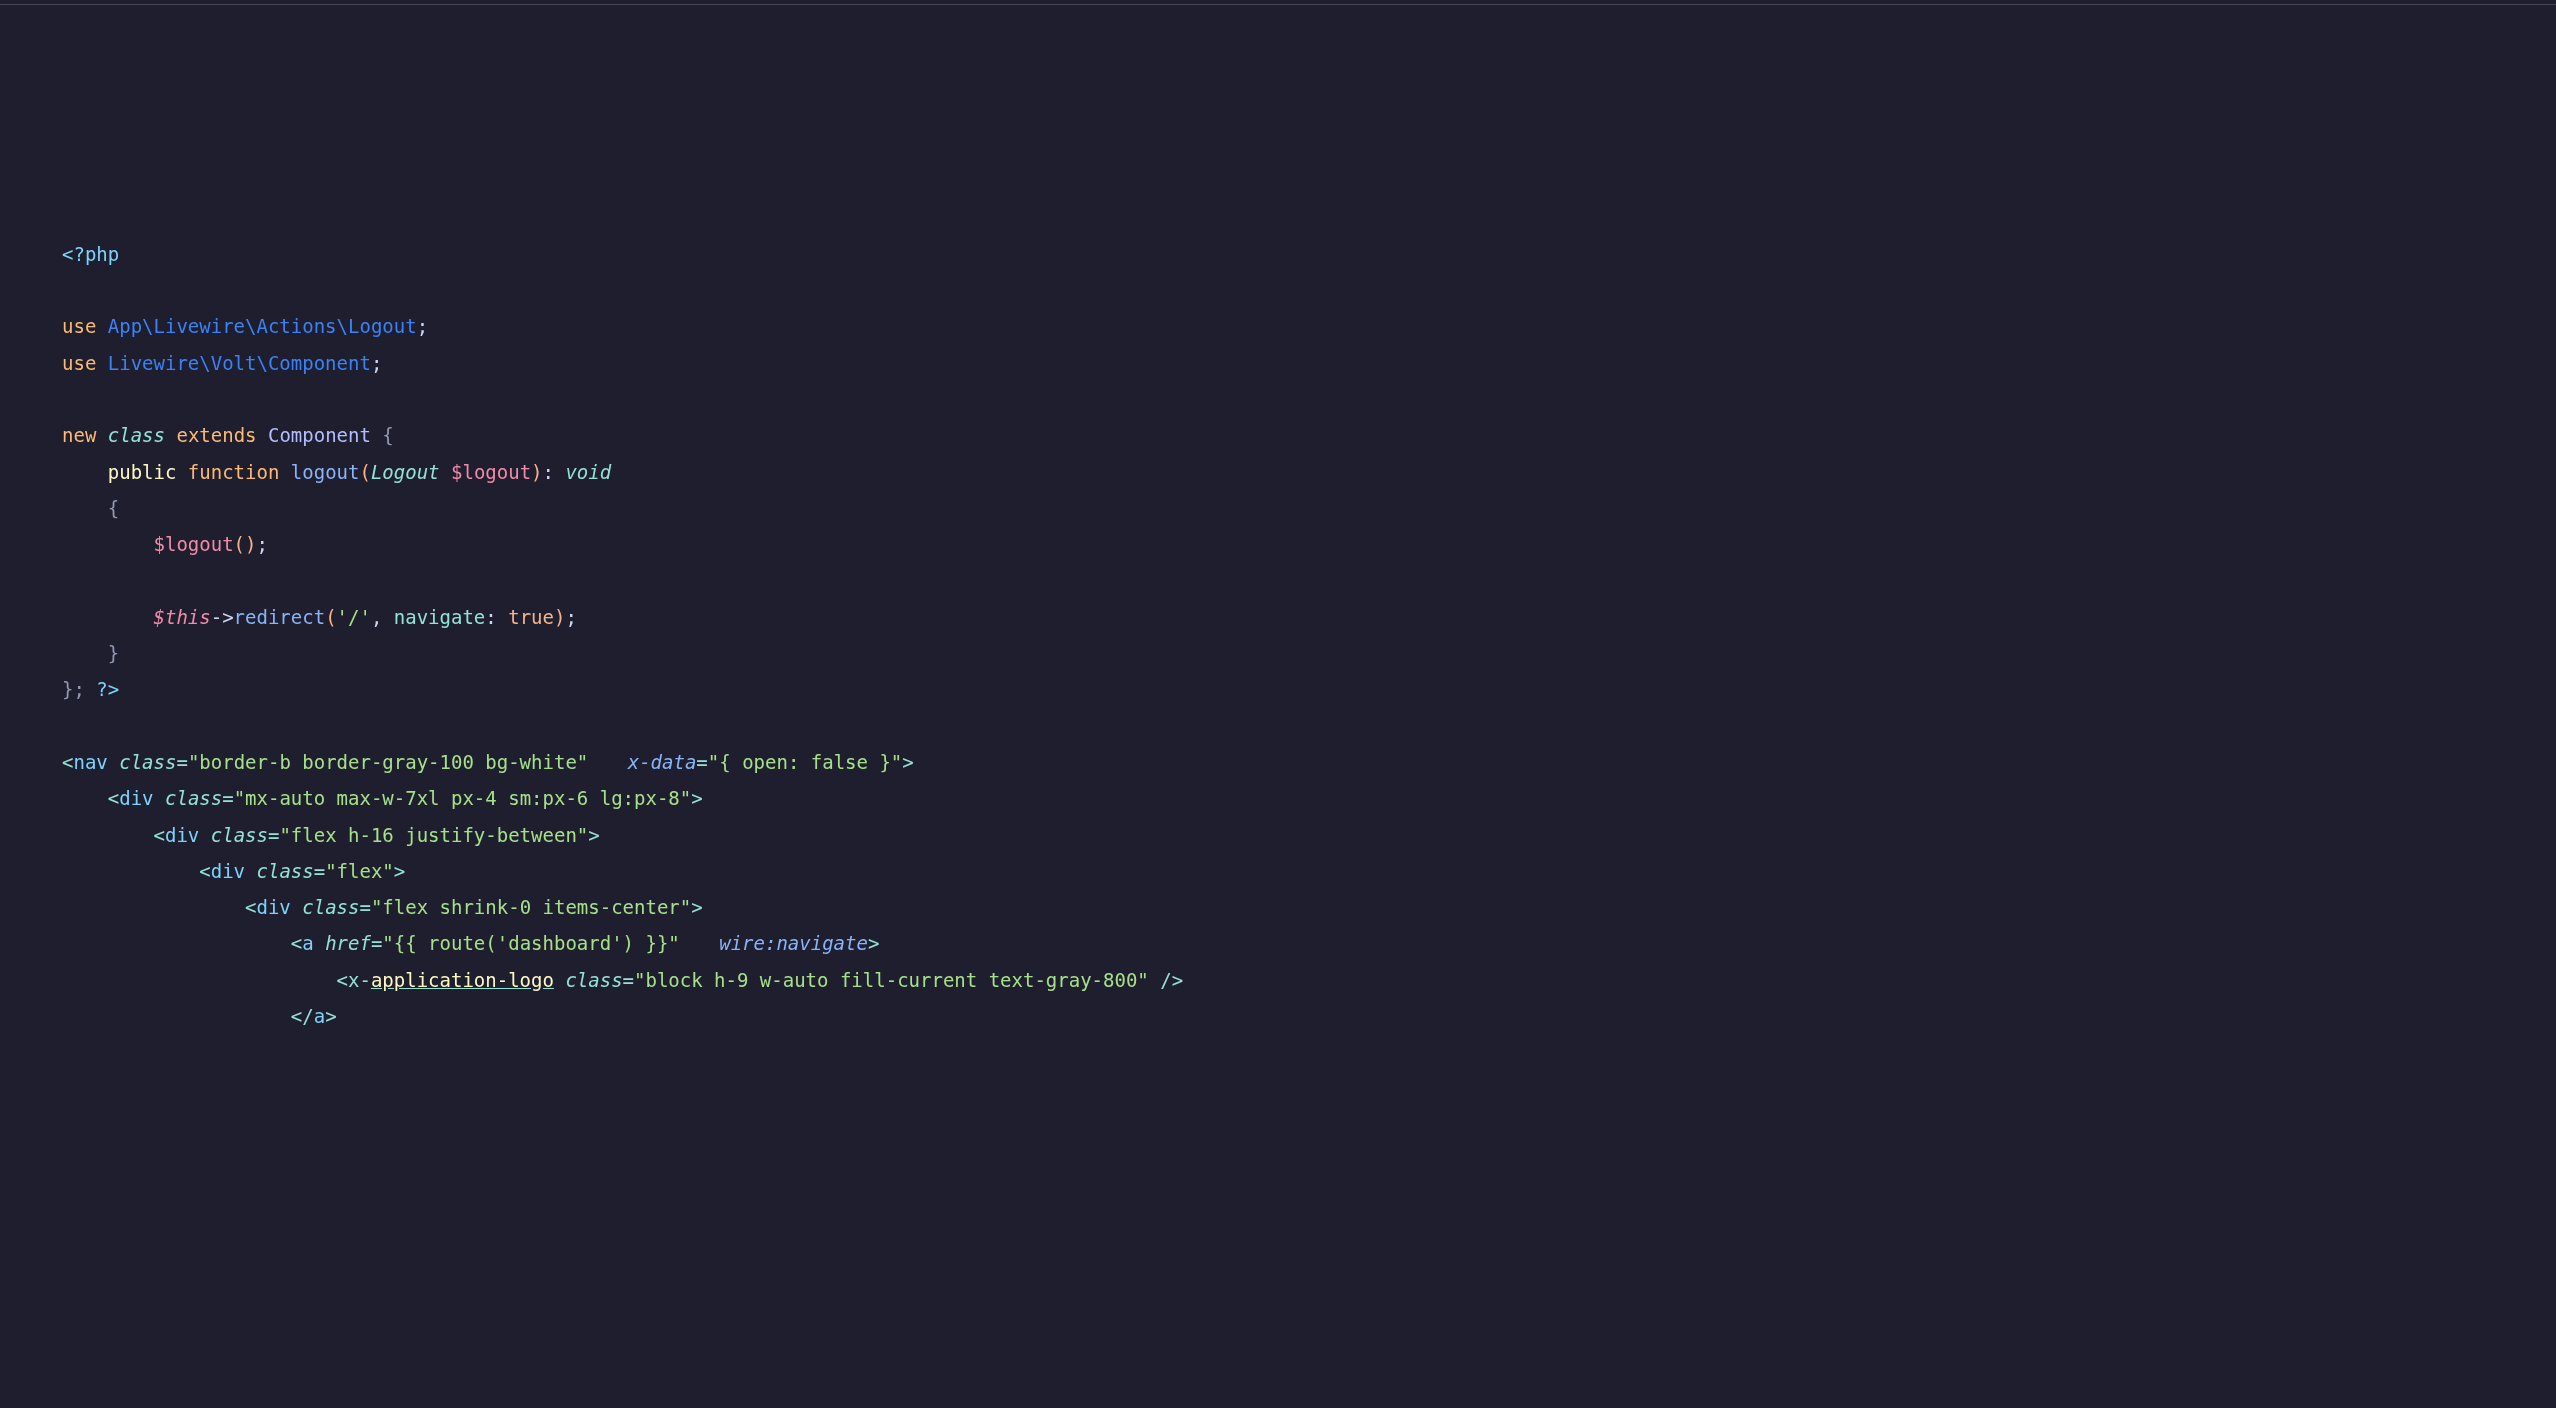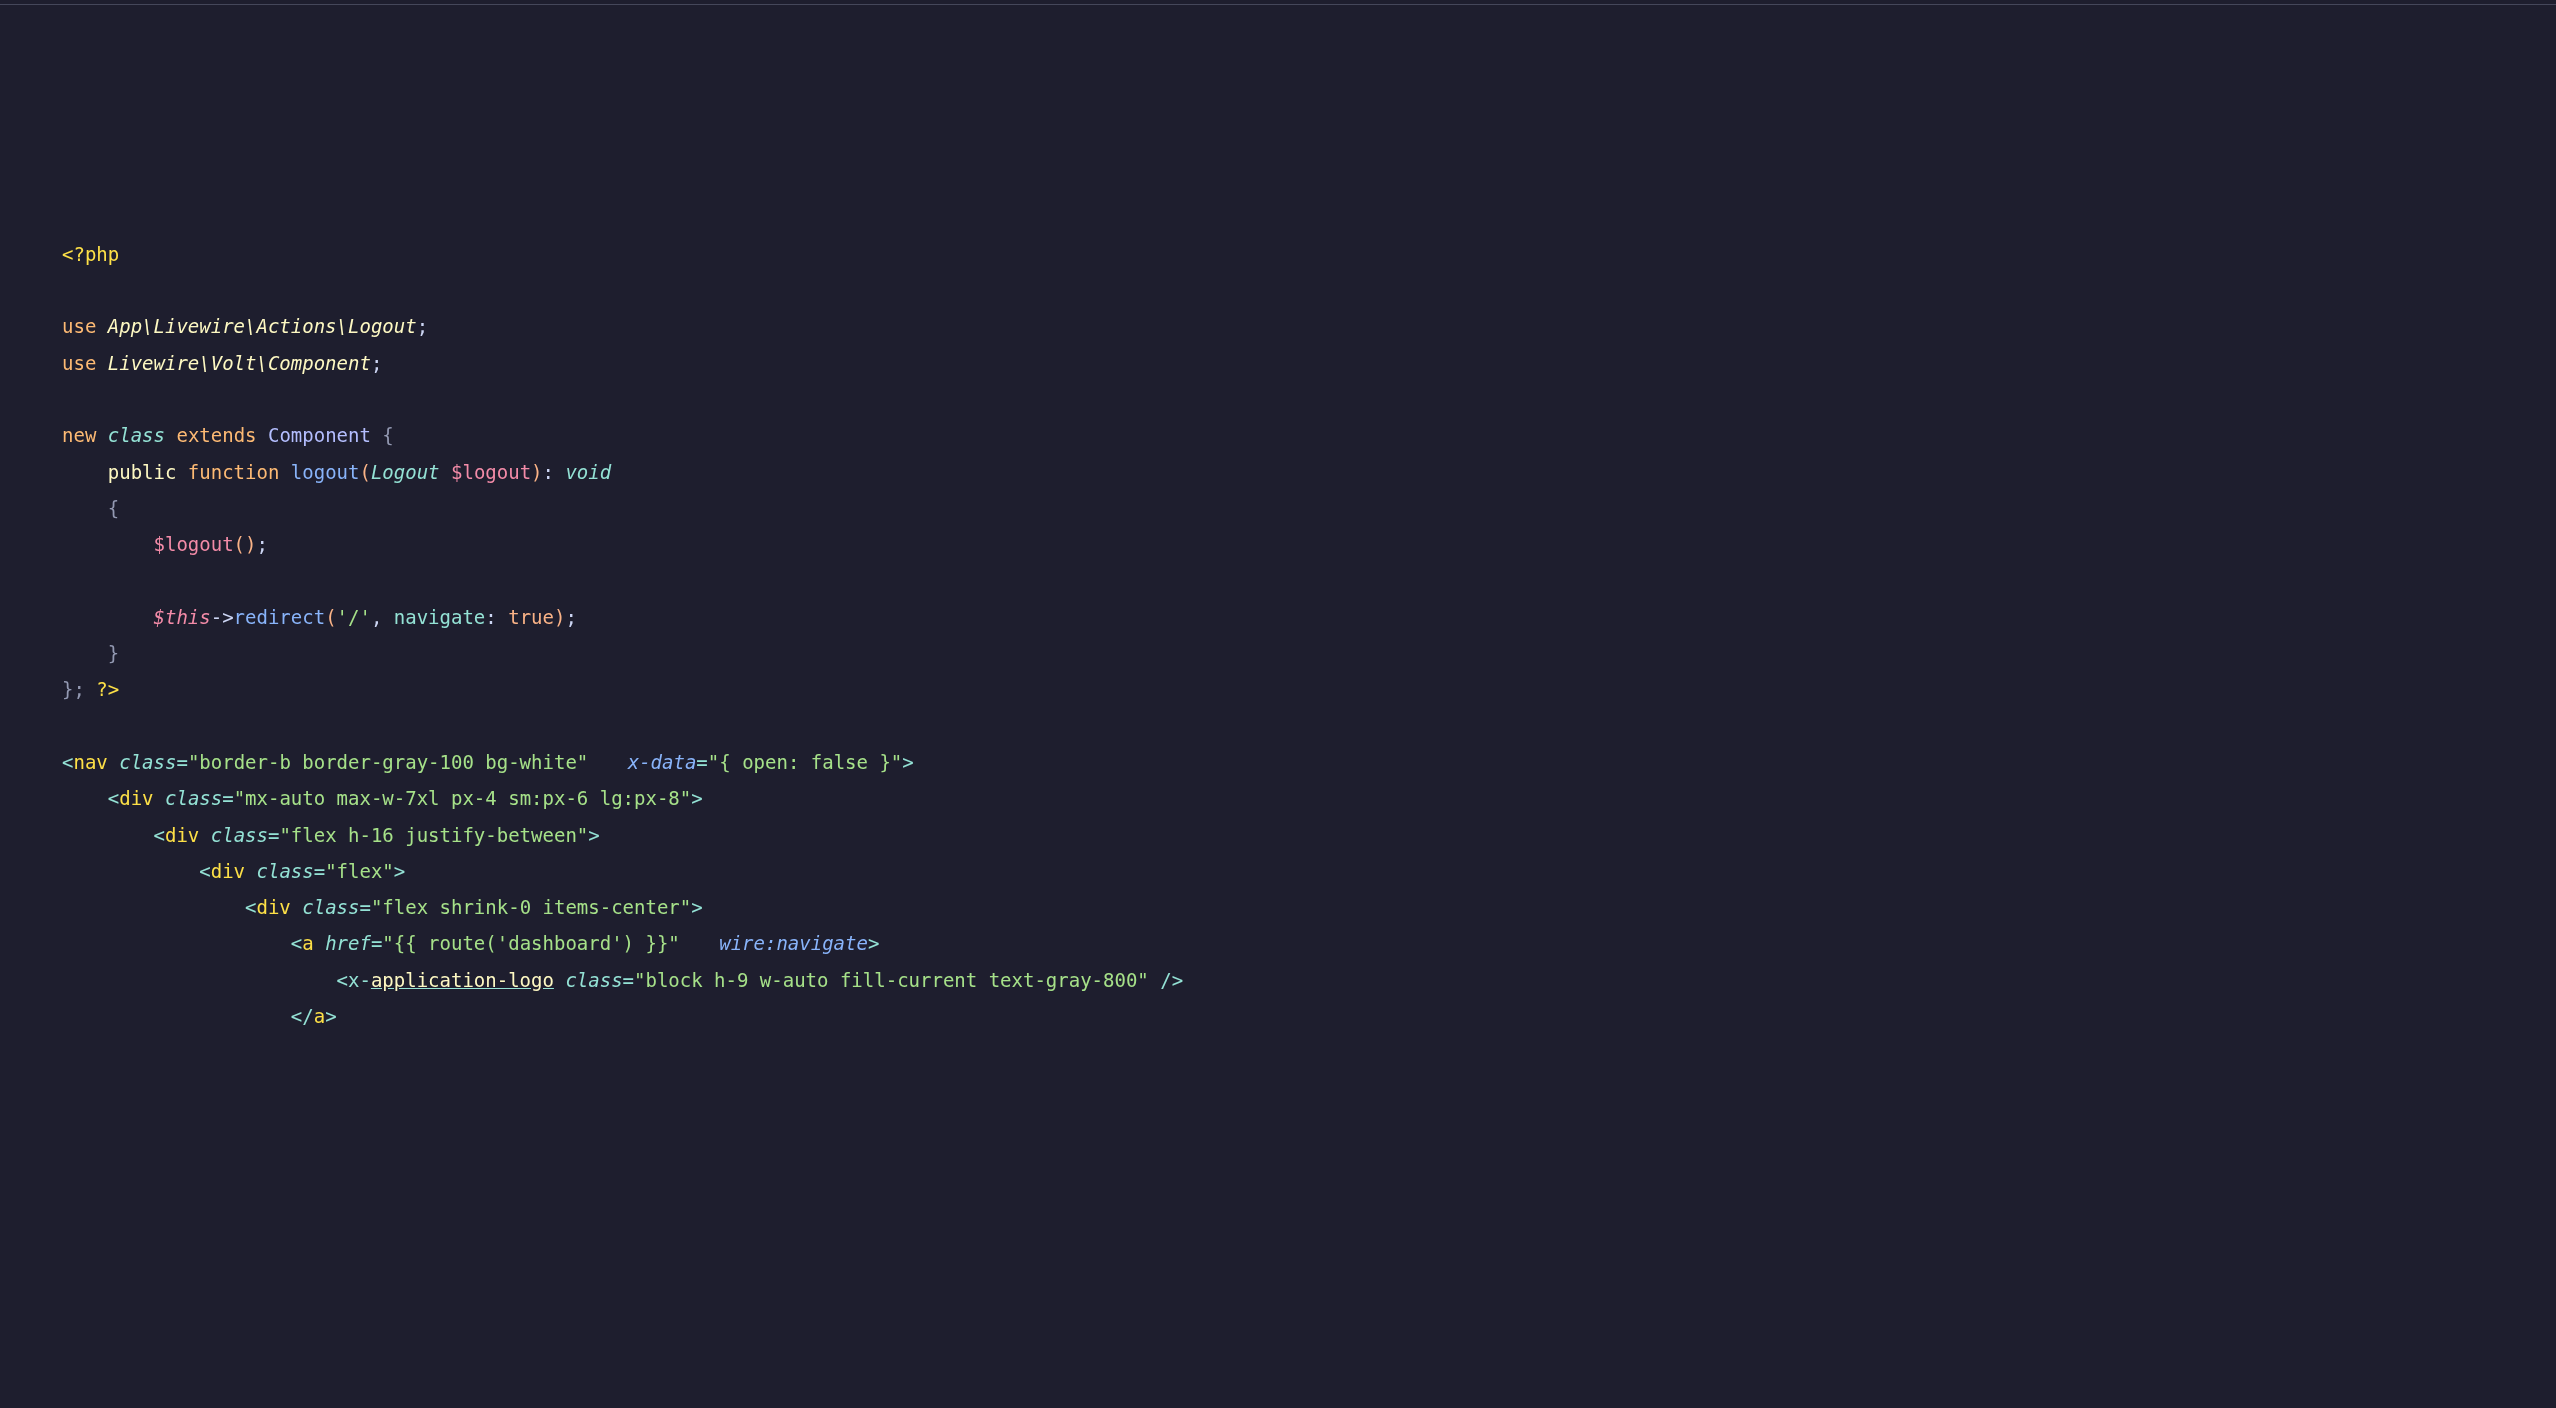--- a/index.html
+++ b/index.html
@@ -13,26 +13,26 @@
     font-size: 19px;
     line-height: 36.3px;
     color: #cdd6f4;
     padding: 18px 0 0 62px;
     white-space: pre;
     overflow: hidden;
   }
   .line {
     display: block;
   }
-  .tag-pink { color: #fde047; margin-top: 36px; }
+  .tag-pink { color: #7dd3fc; margin-top: 36px; }
   .keyword-pink { color: #fdba74; }
   .keyword-teal { color: #94e2d5; }
   .keyword-mauve { color: #fef9c3; }
   .italic { font-style: italic; }
-  .class-name { color: #fef9c3; font-style: italic; }
+  .class-name { color: #3b82f6; }
   .func-blue { color: #89b4fa; }
   .component-lav { color: #b4befe; }
   .paren-peach { color: #fab387; }
   .type-teal { color: #94e2d5; font-style: italic; }
   .var-pink { color: #f38ba8; }
   .var-italic { color: #f38ba8; font-style: italic; }
   .text-default { color: #cdd6f4; }
   .string-green { color: #a6e189; }
   .param-teal { color: #94e2d5; }
   .bool-peach { color: #fab387; }

